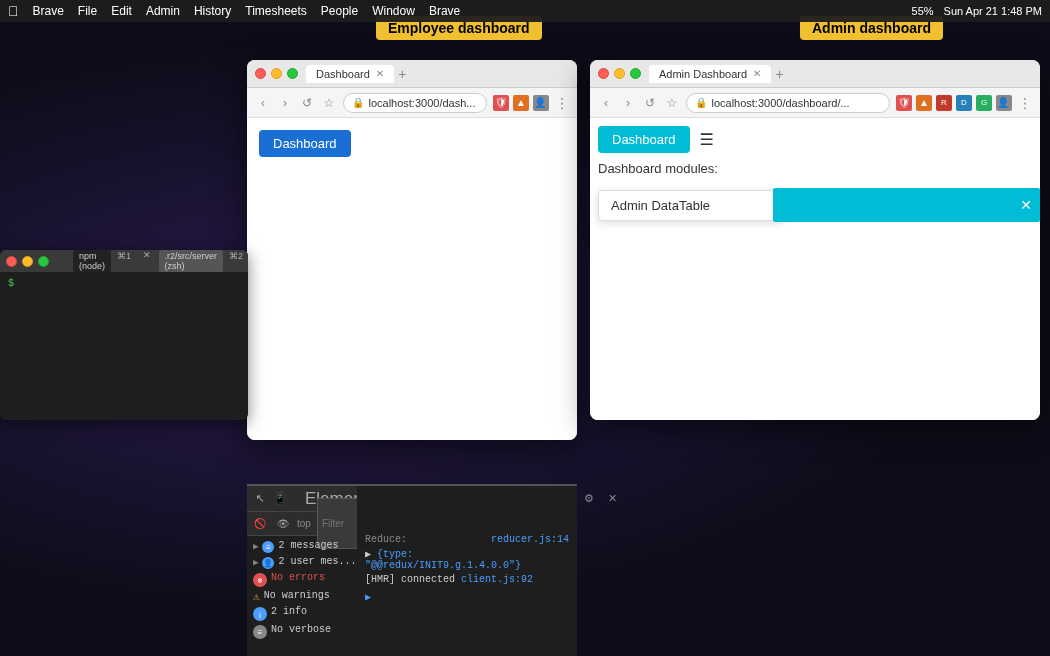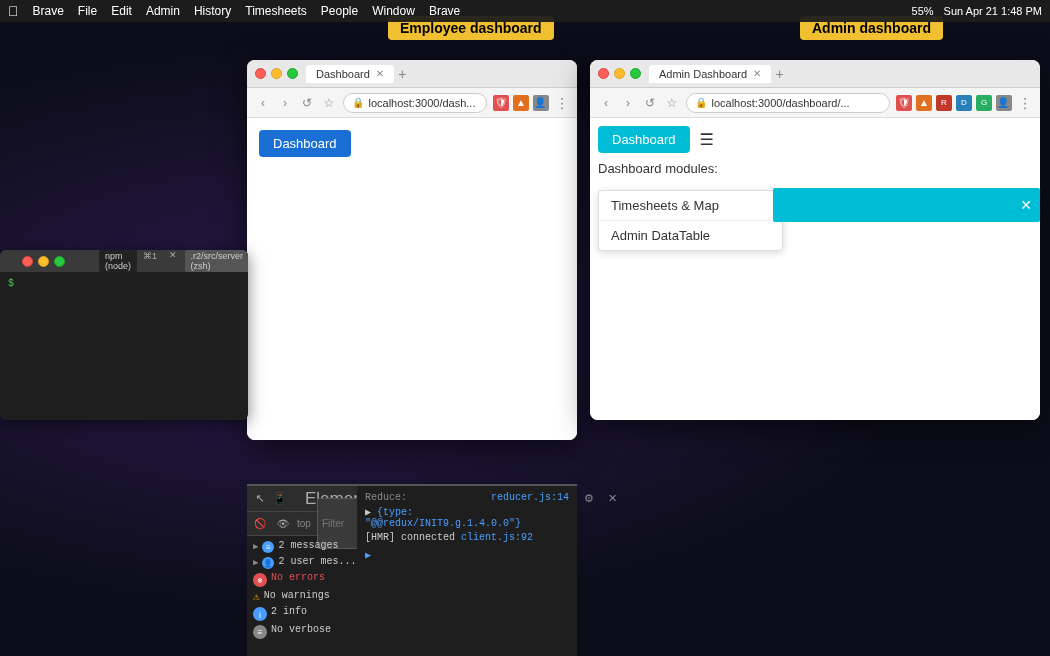--- a/index.html
+++ b/index.html
@@ -53,21 +53,21 @@
       position: absolute;
       top: 16px;
       padding: 4px 12px;
       border-radius: 4px;
       font-size: 14px;
       font-weight: 600;
       color: #000;
       z-index: 50;
     }
     .label-employee {
-      left: 388px;
+      left: 376px;
       background: #f0c030;
     }
     .label-admin {
       left: 800px;
       background: #f0c030;
     }
 
     
     .browser-window {
       position: absolute;
@@ -287,22 +287,22 @@
       background: #1e1e1e;
       border-radius: 6px;
       overflow: hidden;
       box-shadow: 0 4px 16px rgba(0,0,0,0.5);
     }
     .terminal-chrome {
       background: #3a3a3a;
       height: 22px;
       display: flex;
       align-items: center;
-      padding: 0 22px;
-      gap: 16px;
+      padding: 0 6px;
+      gap: 6px;
     }
     .terminal-tabs {
       display: flex;
       margin-left: 10px;
       gap: 2px;
       font-size: 10px;
       color: #ccc;
     }
     .terminal-tab {
       padding: 1px 6px;
@@ -544,21 +544,20 @@
       <div class="admin-header">
         <button class="dashboard-active-btn">Dashboard</button>
         <span class="hamburger-icon">☰</span>
       </div>
 
       <div class="modules-label">Dashboard modules:</div>
 
       <div style="position:relative; display:flex; align-items:flex-start; gap:8px;">
 
         <div class="dropdown-menu">
-          <div class="dropdown-item">Timesheets &amp; Map</div>
           <div class="dropdown-item">Admin DataTable</div>
         </div>
 
         <div style="position:absolute; left:175px; top:0; right:-8px; height:34px; background:#00bcd4; border-radius:2px; display:flex; align-items:center; justify-content:flex-end; padding-right:8px;">
           <span class="teal-x">✕</span>
         </div>
       </div>
     </div>
   </div>
 </div>
@@ -642,21 +641,21 @@
     </div>
 
     <div class="console-line">
       <span class="console-icon" style="width:14px;height:14px;background:#888;color:#fff;">≡</span>
       <span class="console-text">No verbose</span>
     </div>
   </div>
 </div>
 
 <div style="position:absolute;bottom:0;left:357px;width:220px;height:172px;background:#1e1e1e;border-top:2px solid #555;padding:6px 8px;font-family:'Courier New',monospace;font-size:10px;color:#ccc;">
-  <div style="margin-bottom:3px;">
+  <div style="margin-bottom:3px;margin-top:42px;">
     <span style="color:#888;">Reduce:</span>
     <span style="color:#4a9eff;margin-left:auto;float:right;">reducer.js:14</span>
   </div>
   <div style="margin-bottom:3px;color:#ccc;">
     <span>▶</span>
     <span style="color:#4a9eff;"> {type: "@@redux/INIT9.g.1.4.0.0"}</span>
   </div>
   <div style="margin-bottom:3px;">
     <span>[HMR] connected</span>
     <span style="color:#4a9eff;">client.js:92</span>

